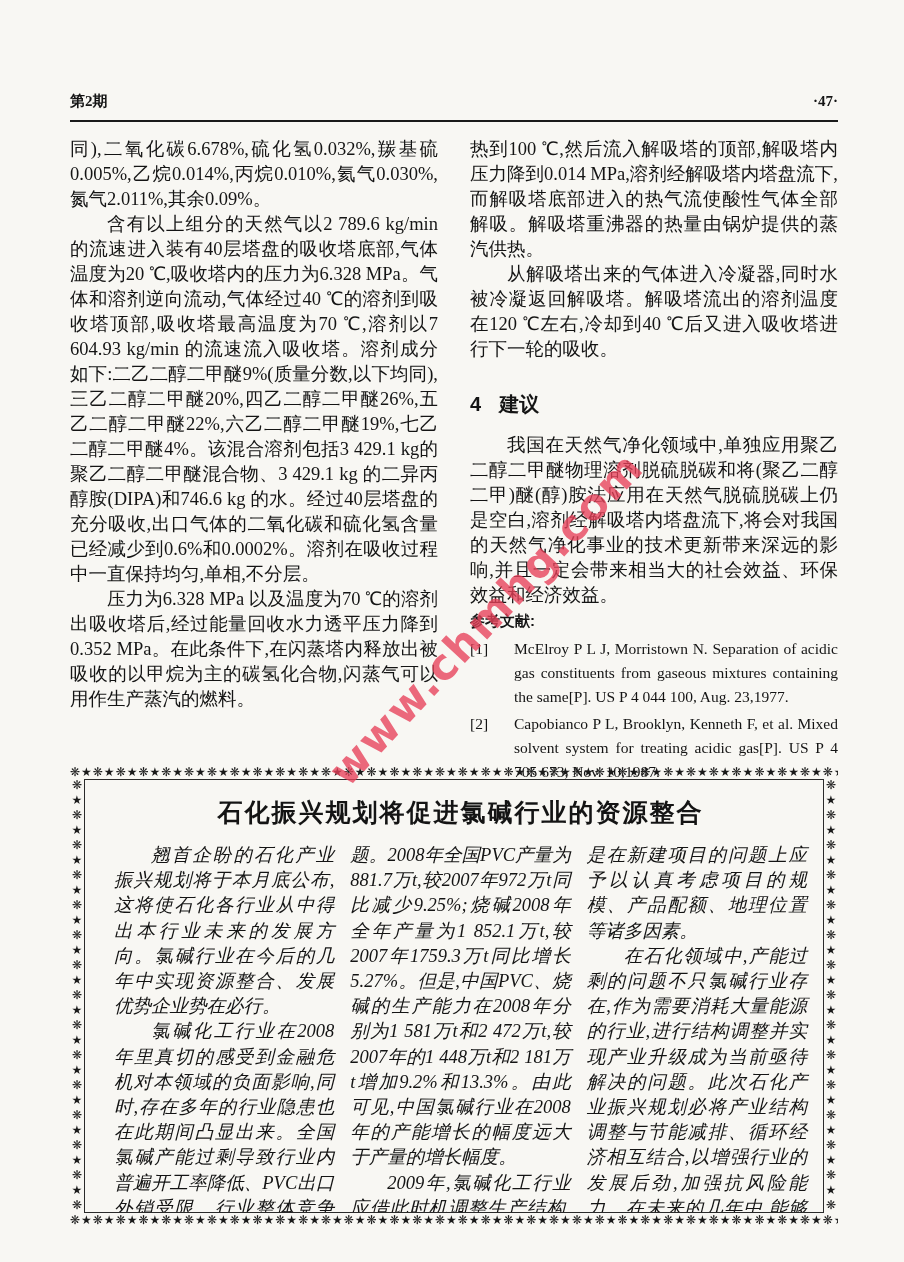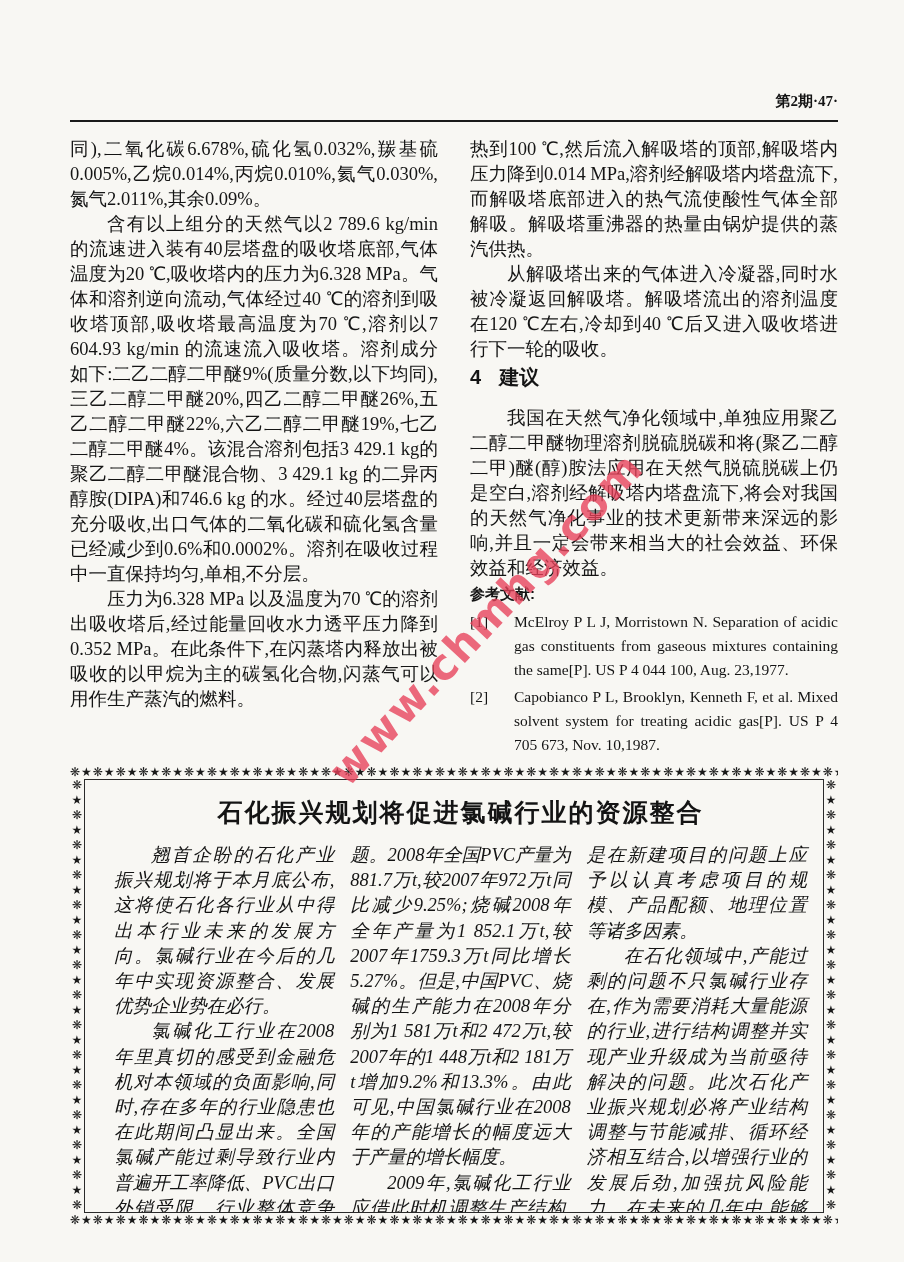--- a/index.html
+++ b/index.html
@@ -8,34 +8,34 @@
     width:904px;height:1262px;
     background:#f8f7f3;
     box-sizing:border-box;
     padding:92px 66px 0 70px;
     font-family:"Liberation Serif", serif;
     color:#141414;
     overflow:hidden;
   }
   
   .running-head{
-    display:flex;align-items:baseline;justify-content:flex-end;
+    display:flex;align-items:baseline;justify-content:space-between;
     font-size:15px;font-weight:bold;
   }
   .running-head .mid{letter-spacing:.5px;}
   .head-rule{height:2px;background:#1a1a1a;margin-top:9px;}
   
   .columns{display:flex;gap:32px;margin-top:15px;height:612px;}
   .col{width:372px;font-size:18.5px;line-height:25px;text-align:justify;}
   .col p{margin:0;}
   .ind{text-indent:2em;}
   .section-heading{
     font-family:"Liberation Sans", sans-serif;
     font-weight:bold;font-size:20px;
-    margin:2px 0 16px 0;line-height:26px;
+    margin:29px 0 16px 0;line-height:26px;
   }
   .section-heading .sec-no{margin-right:18px;}
   .refs-label{
     font-family:"Liberation Sans", sans-serif;
     font-weight:bold;font-size:15px;margin-top:0;line-height:26px;
   }
   .ref{display:flex;font-size:15.5px;line-height:24px;margin-top:3px;}
   .ref-no{flex:none;width:44px;}
   .ref-text{flex:1;text-align:justify;}
   

